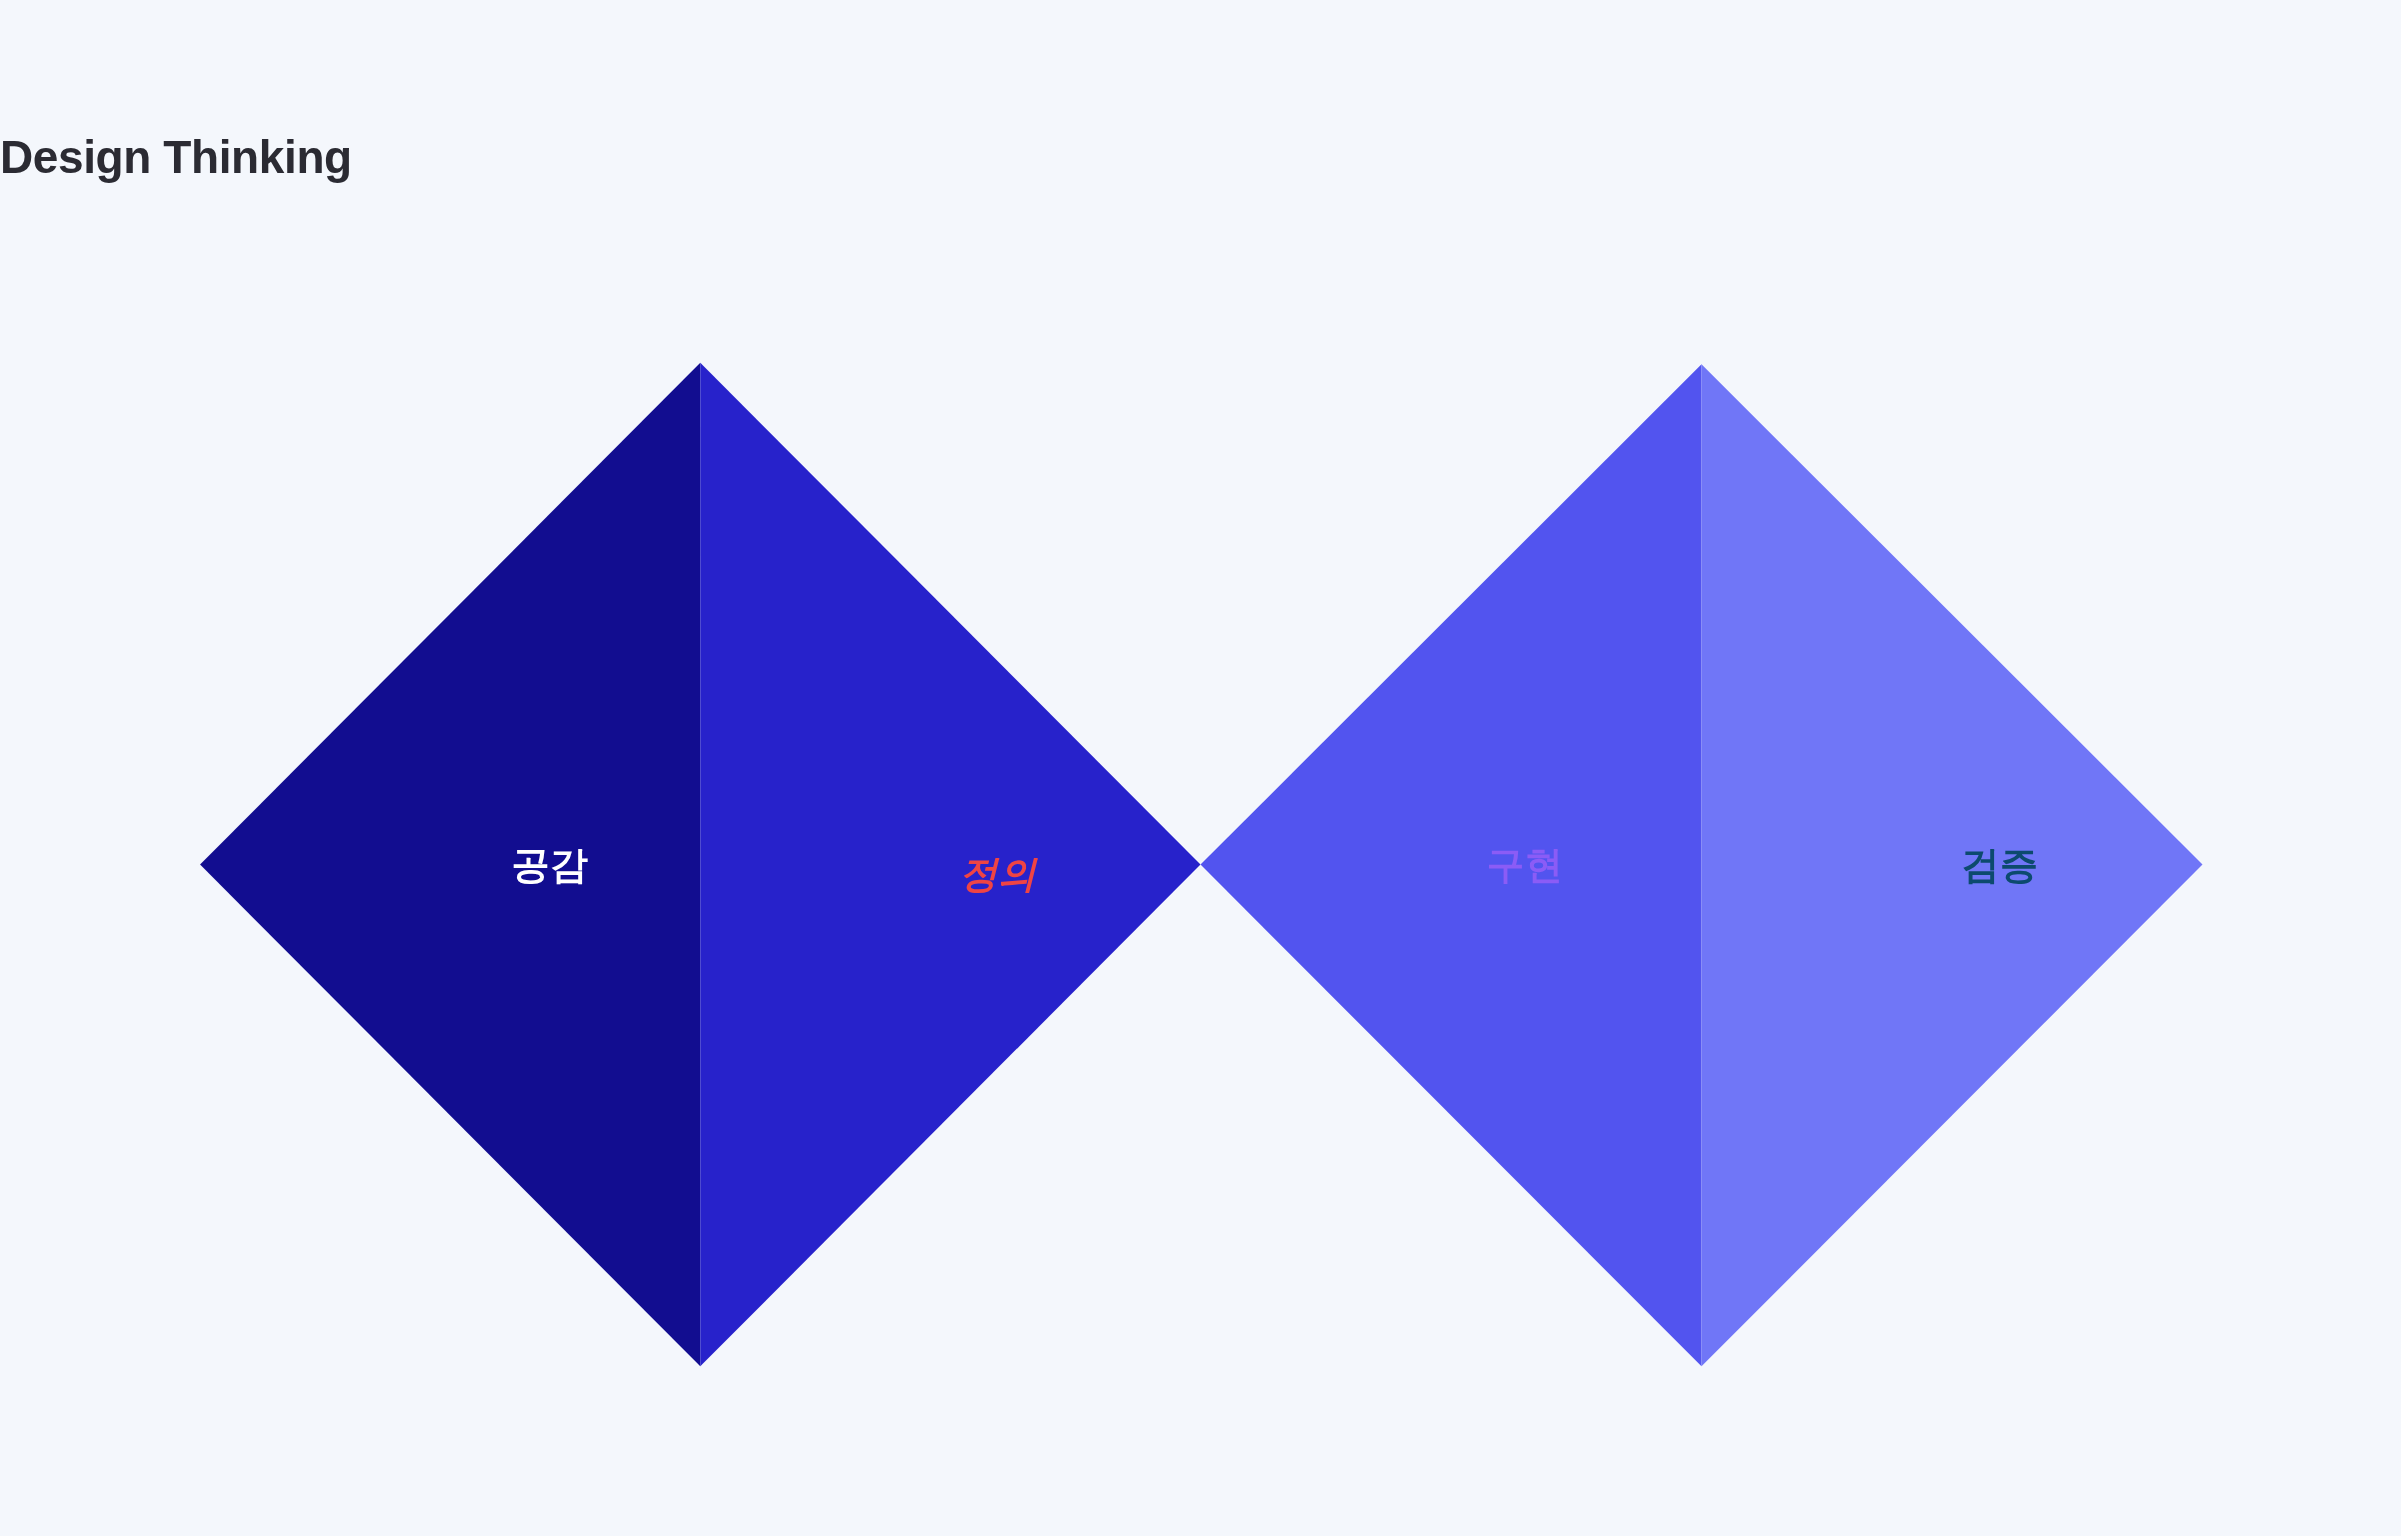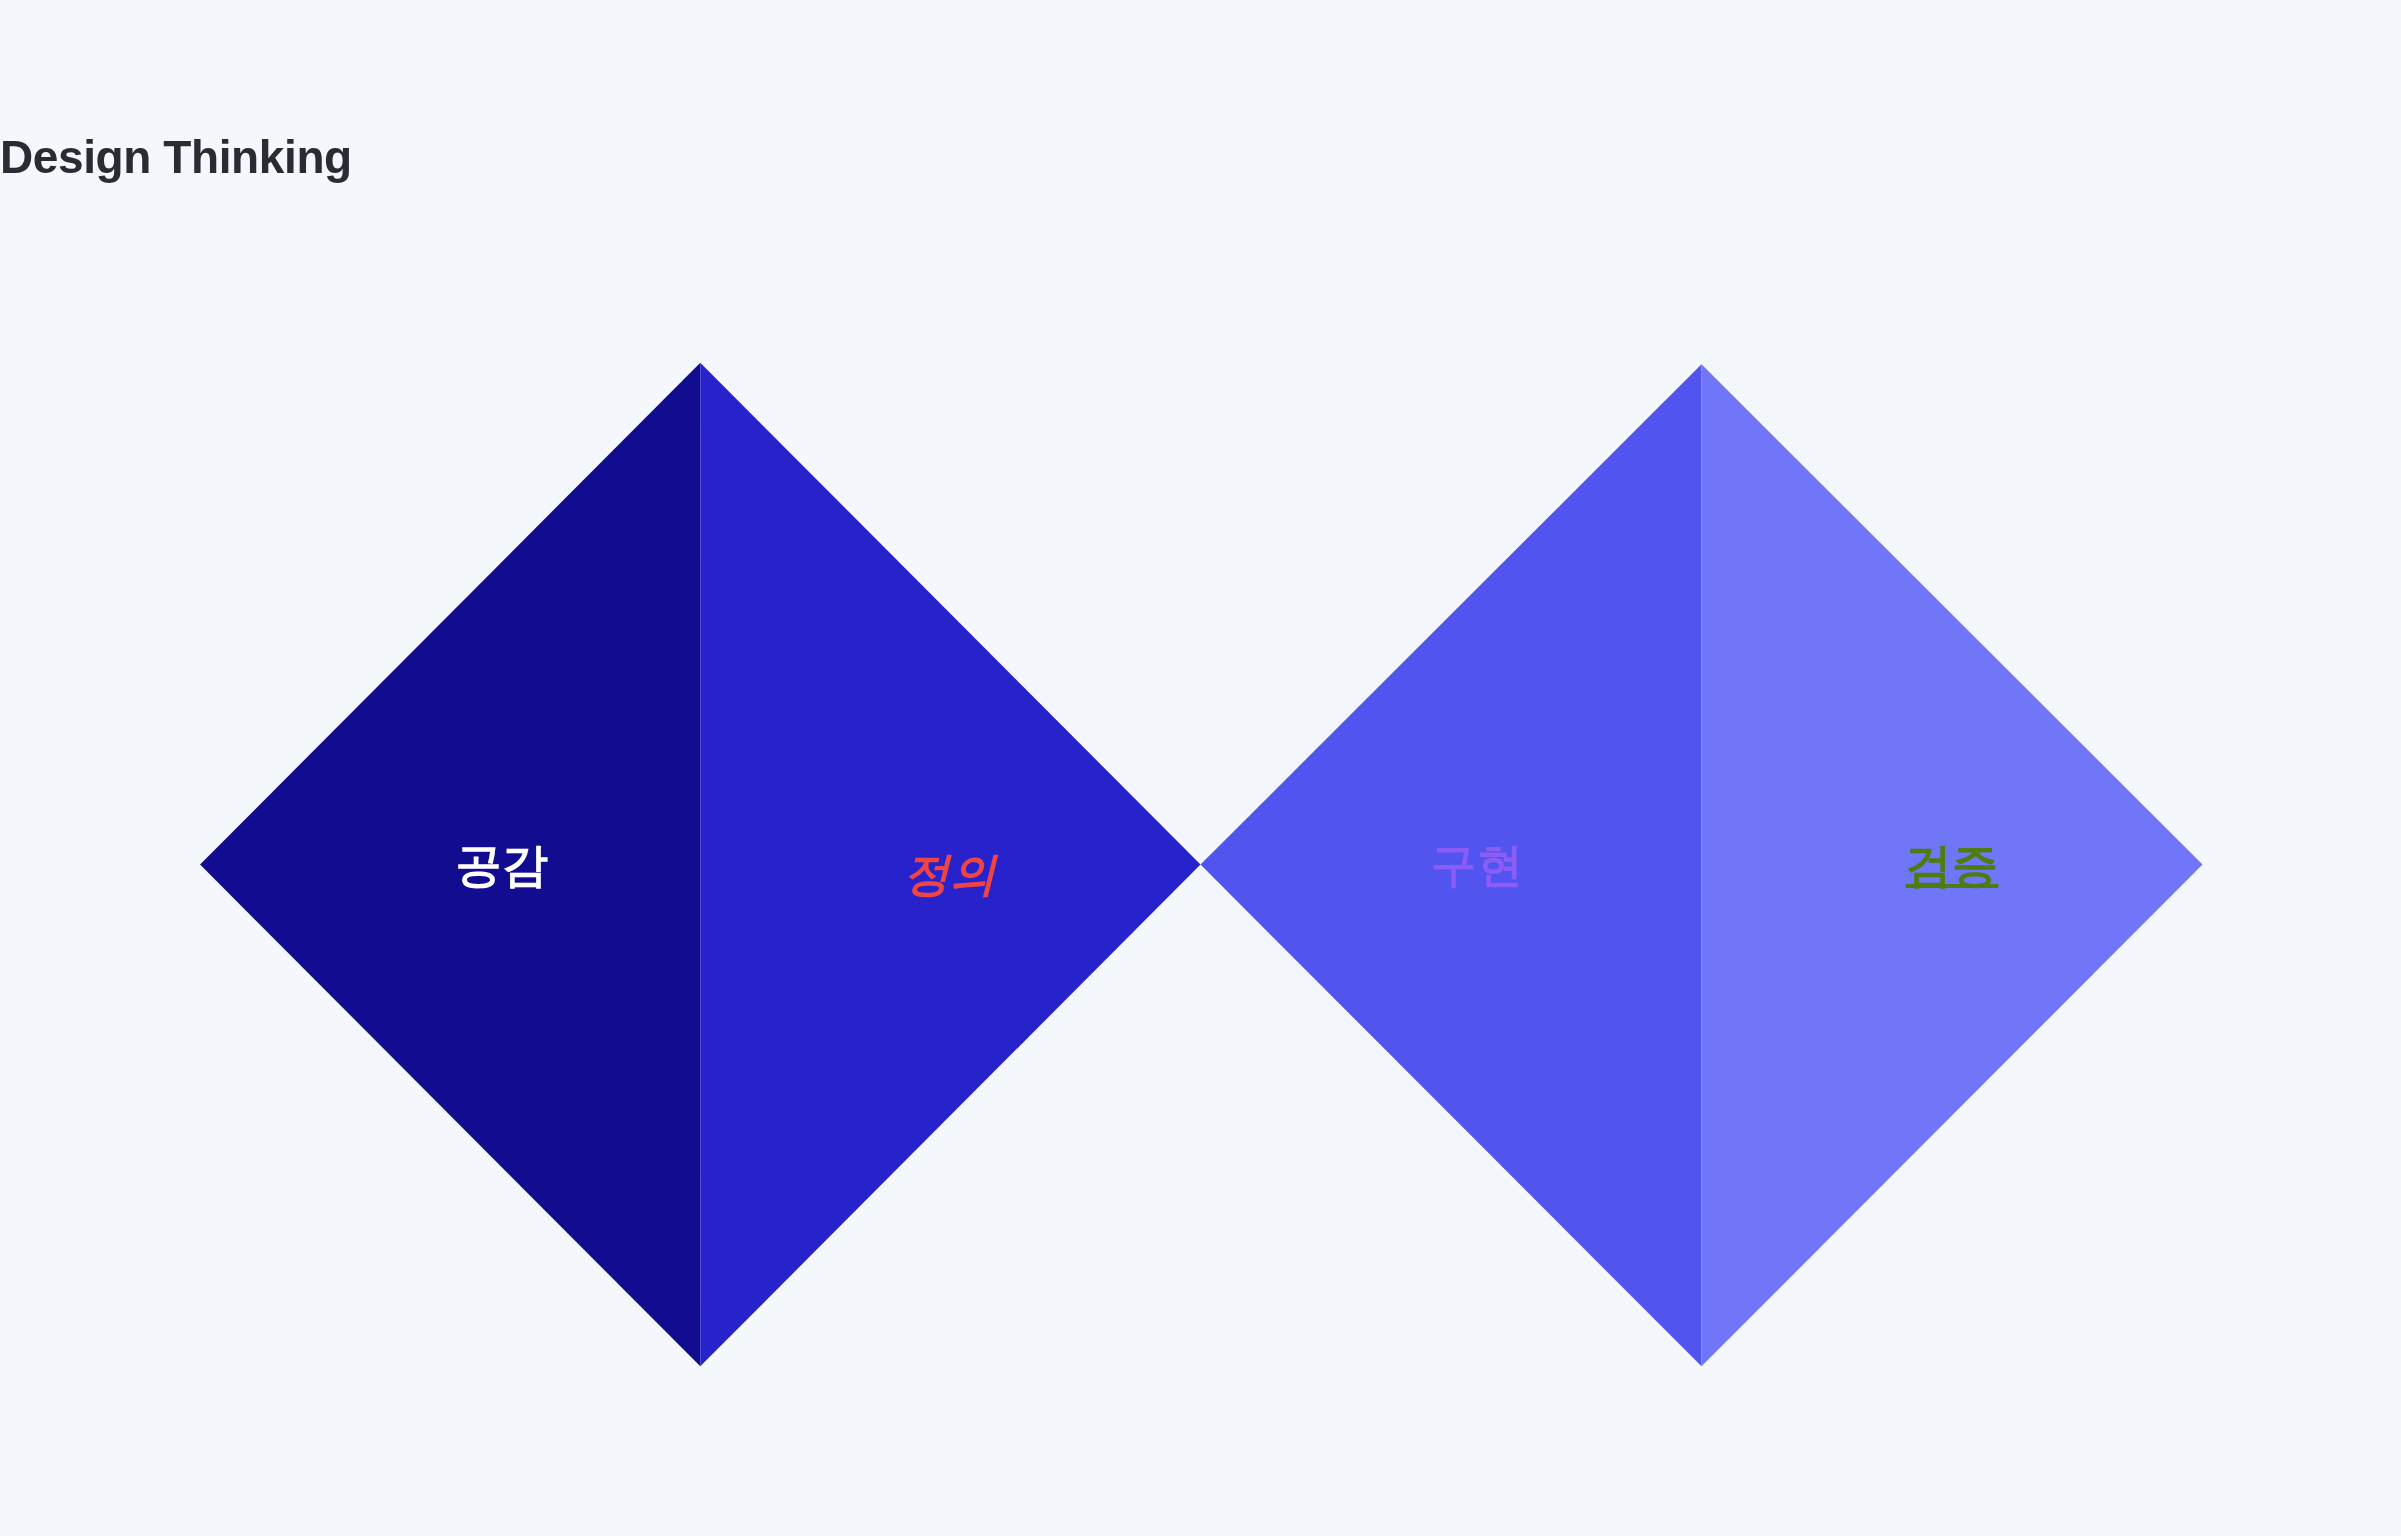--- a/index.html
+++ b/index.html
@@ -36,26 +36,27 @@
     left: 0;
     top: 0;
     width: 2401px;
     height: 1537px;
     display: block;
   }
   .stage-label {
     position: absolute;
     transform: translate(-50%, -50%);
     color: #FFFFFF;
-    font-size: 46px;
+    font-size: 38px;
     font-weight: 700;
     line-height: 1;
     white-space: nowrap;
     letter-spacing: 0.4px;
     pointer-events: none;
+    margin-left: 48px;
   }
 </style>
 </head>
 <body>
 
 <div id="canvas" style="background: rgb(244, 247, 252);">
 
   <div id="diagram-title" style="color: rgb(43, 43, 51);">Design Thinking</div>
 
   <svg id="double-diamond-svg" viewBox="0 0 3000 1920">
@@ -64,16 +65,16 @@
     <polygon id="shape-develop" points="1500,1080 2126,455 2126,1707" fill="#5254EF"></polygon>
     <polygon id="shape-verify" points="2126,455 2752,1080 2126,1707" fill="#7076F7"></polygon>
   </svg>
 
   <div class="stage-label" id="label-empathize" style="left: 502px; top: 865px; color: rgb(255, 255, 255);">공감</div>
 
   <div class="stage-label" id="label-define" style="left: 950px; top: 874px; color: #ef4444; font-style: italic;">정의</div>
 
   <div class="stage-label" id="label-develop" style="left: 1477px; top: 865px; color: #8b5cf6;">구현</div>
 
-  <div class="stage-label" id="label-verify" style="left: 1952px; top: 865px; color: #4d7c0f; text-decoration: underline;">검증</div>
+  <div class="stage-label" id="label-verify" style="left: 1952px; top: 865px; color: #0c4a6e;">검증</div>
 
 </div>
 
 
 </body></html>

